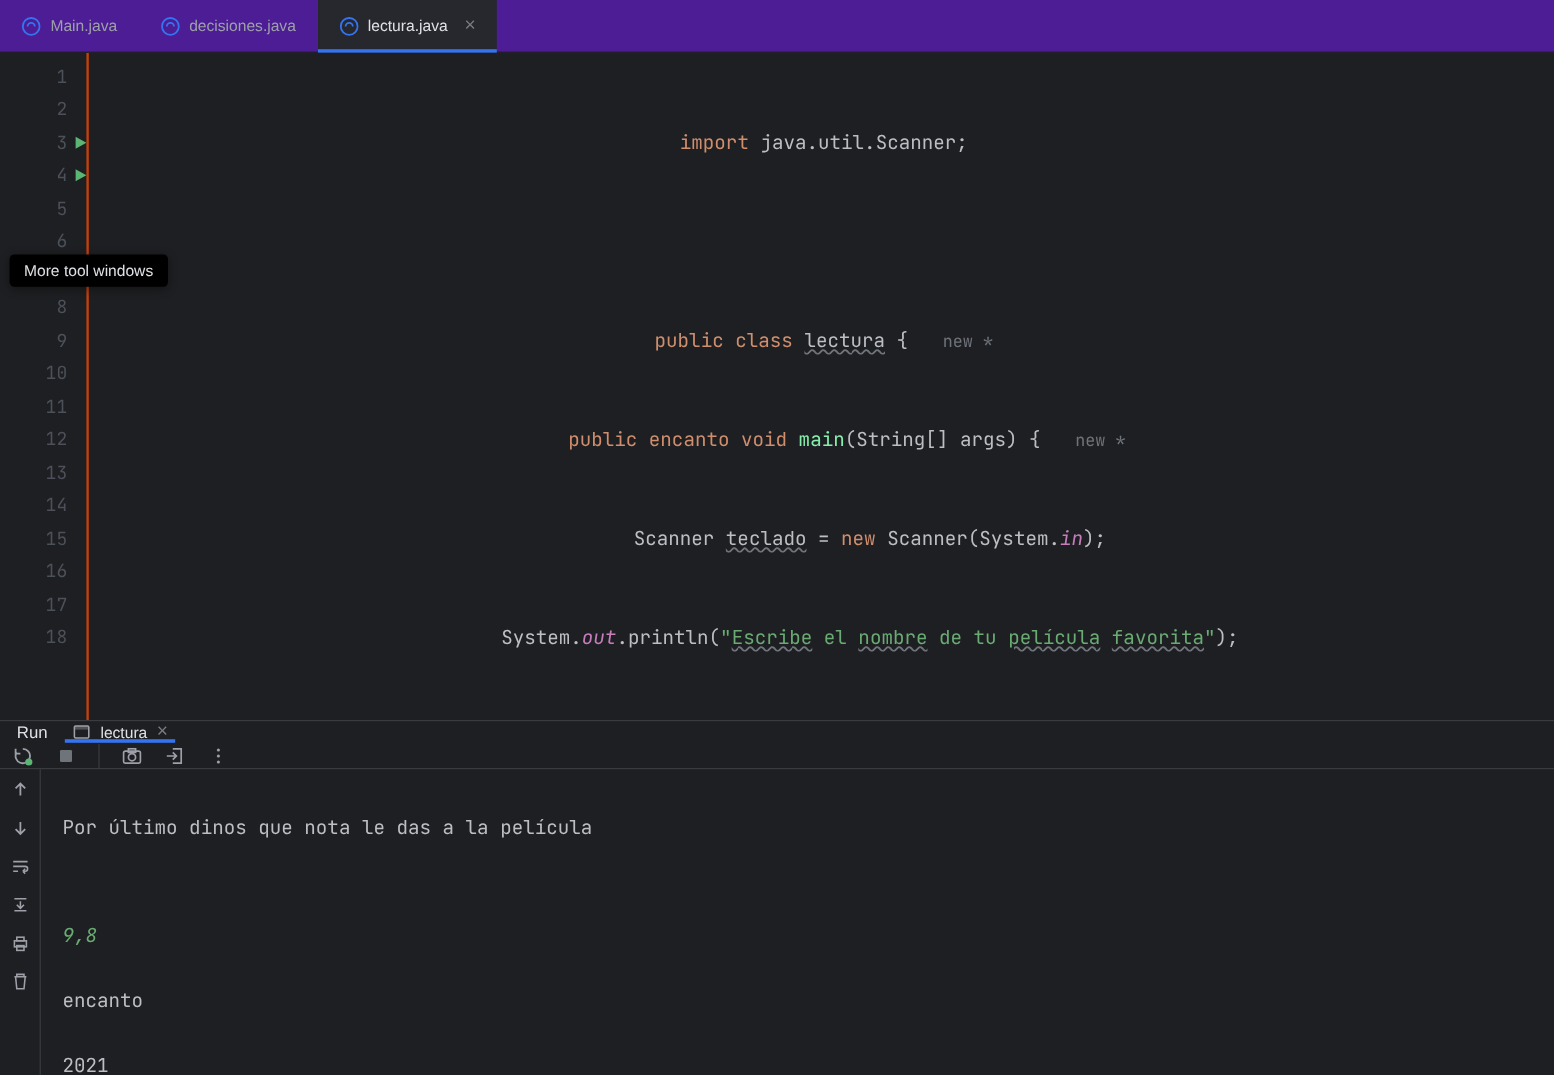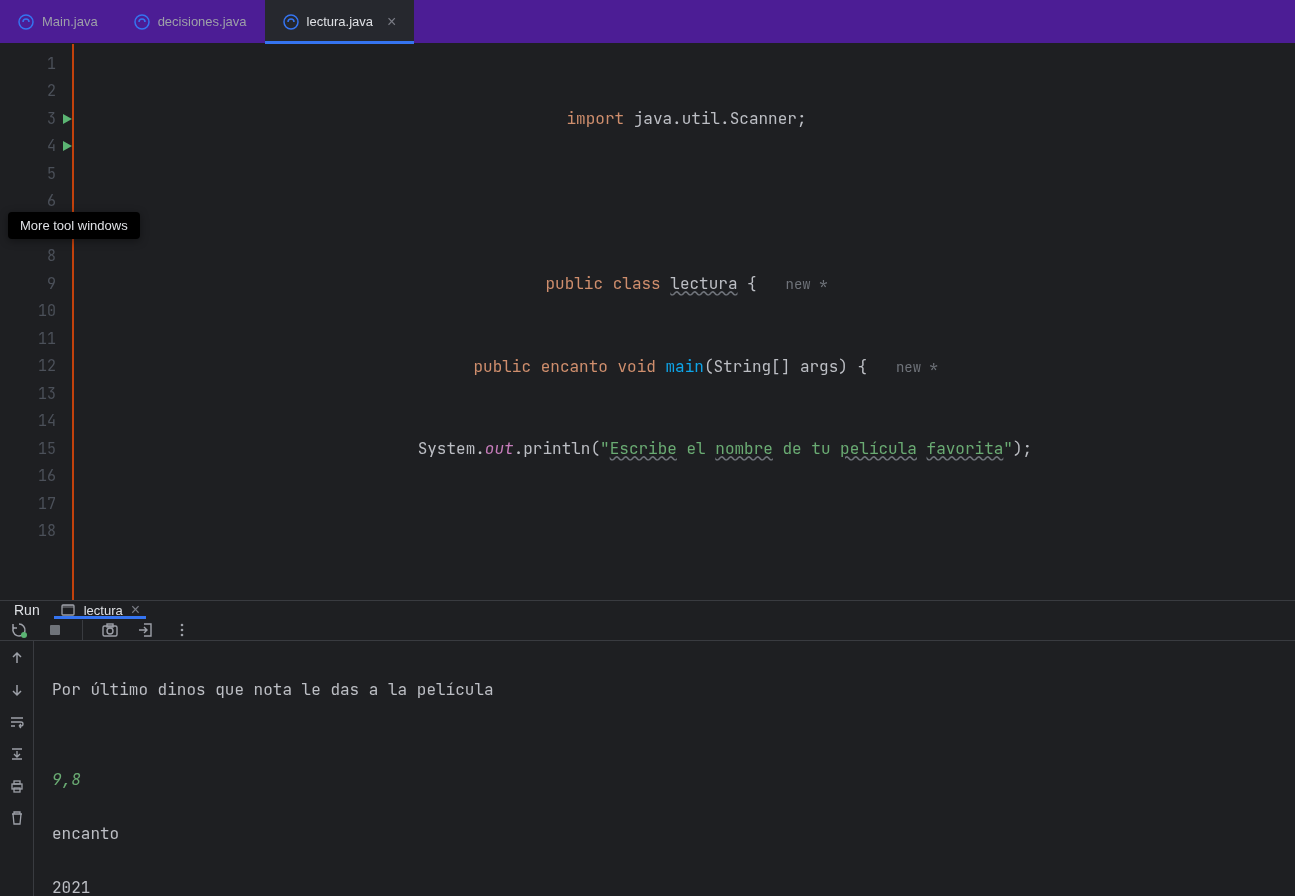--- a/index.html
+++ b/index.html
@@ -93,21 +93,21 @@
   line-height: 27.5px;
   white-space: pre;
   position: relative;
   border-left: 2px solid #c2410c;
   text-align: center;
 }
 .code-line { height: 27.5px; padding-left: 4px; }
 .kw { color: #cf8e6d; }
 .str { color: #6aab73; }
 .field { color: #c77dbb; font-style: italic; }
-.method { color: #0ea5e9; }
+.method { color: #86efac; }
 .ident { color: #bcbec4; }
 .underline { text-decoration: underline; text-decoration-color: #6f737a; text-decoration-style: wavy; }
 .hint { color: #6f737a; font-size: 14px; }
 
 .tooltip {
   position: absolute;
   left: 8px;
   top: 168px;
   background: #000000;
   color: #dfe1e5;
@@ -296,20 +296,21 @@
     <div class="gutter-row">
         <span>18</span>
       </div>
   </div>
 
   <div class="code">
     <div class="code-line"><span class="kw">import</span><span> java.util.Scanner;</span></div>
     <div class="code-line"></div>
     <div class="code-line"><span class="kw">public</span> <span class="kw">class</span> <span class="ident underline">lectura</span><span> {</span>   <span class="hint">new *</span></div>
     <div class="code-line">    <span class="kw">public</span> <span class="kw">encanto</span> <span class="kw">void</span> <span class="method">main</span><span>(String[] args) {</span>   <span class="hint">new *</span></div>
+    <div class="code-line"><span>        Scanner </span><span class="underline">teclado</span><span> = </span><span class="kw">new</span><span> Scanner(System.</span><span class="field">in</span><span>);</span></div>
     <div class="code-line"><span>        System.</span><span class="field">out</span><span>.println(</span><span class="str">"</span><span class="str underline">Escribe</span><span class="str"> el </span><span class="str underline">nombre</span><span class="str"> de tu </span><span class="str underline">película</span><span class="str"> </span><span class="str underline">favorita</span><span class="str">"</span><span>);</span></div>
     
     
     
     
     
     
     
     
     

